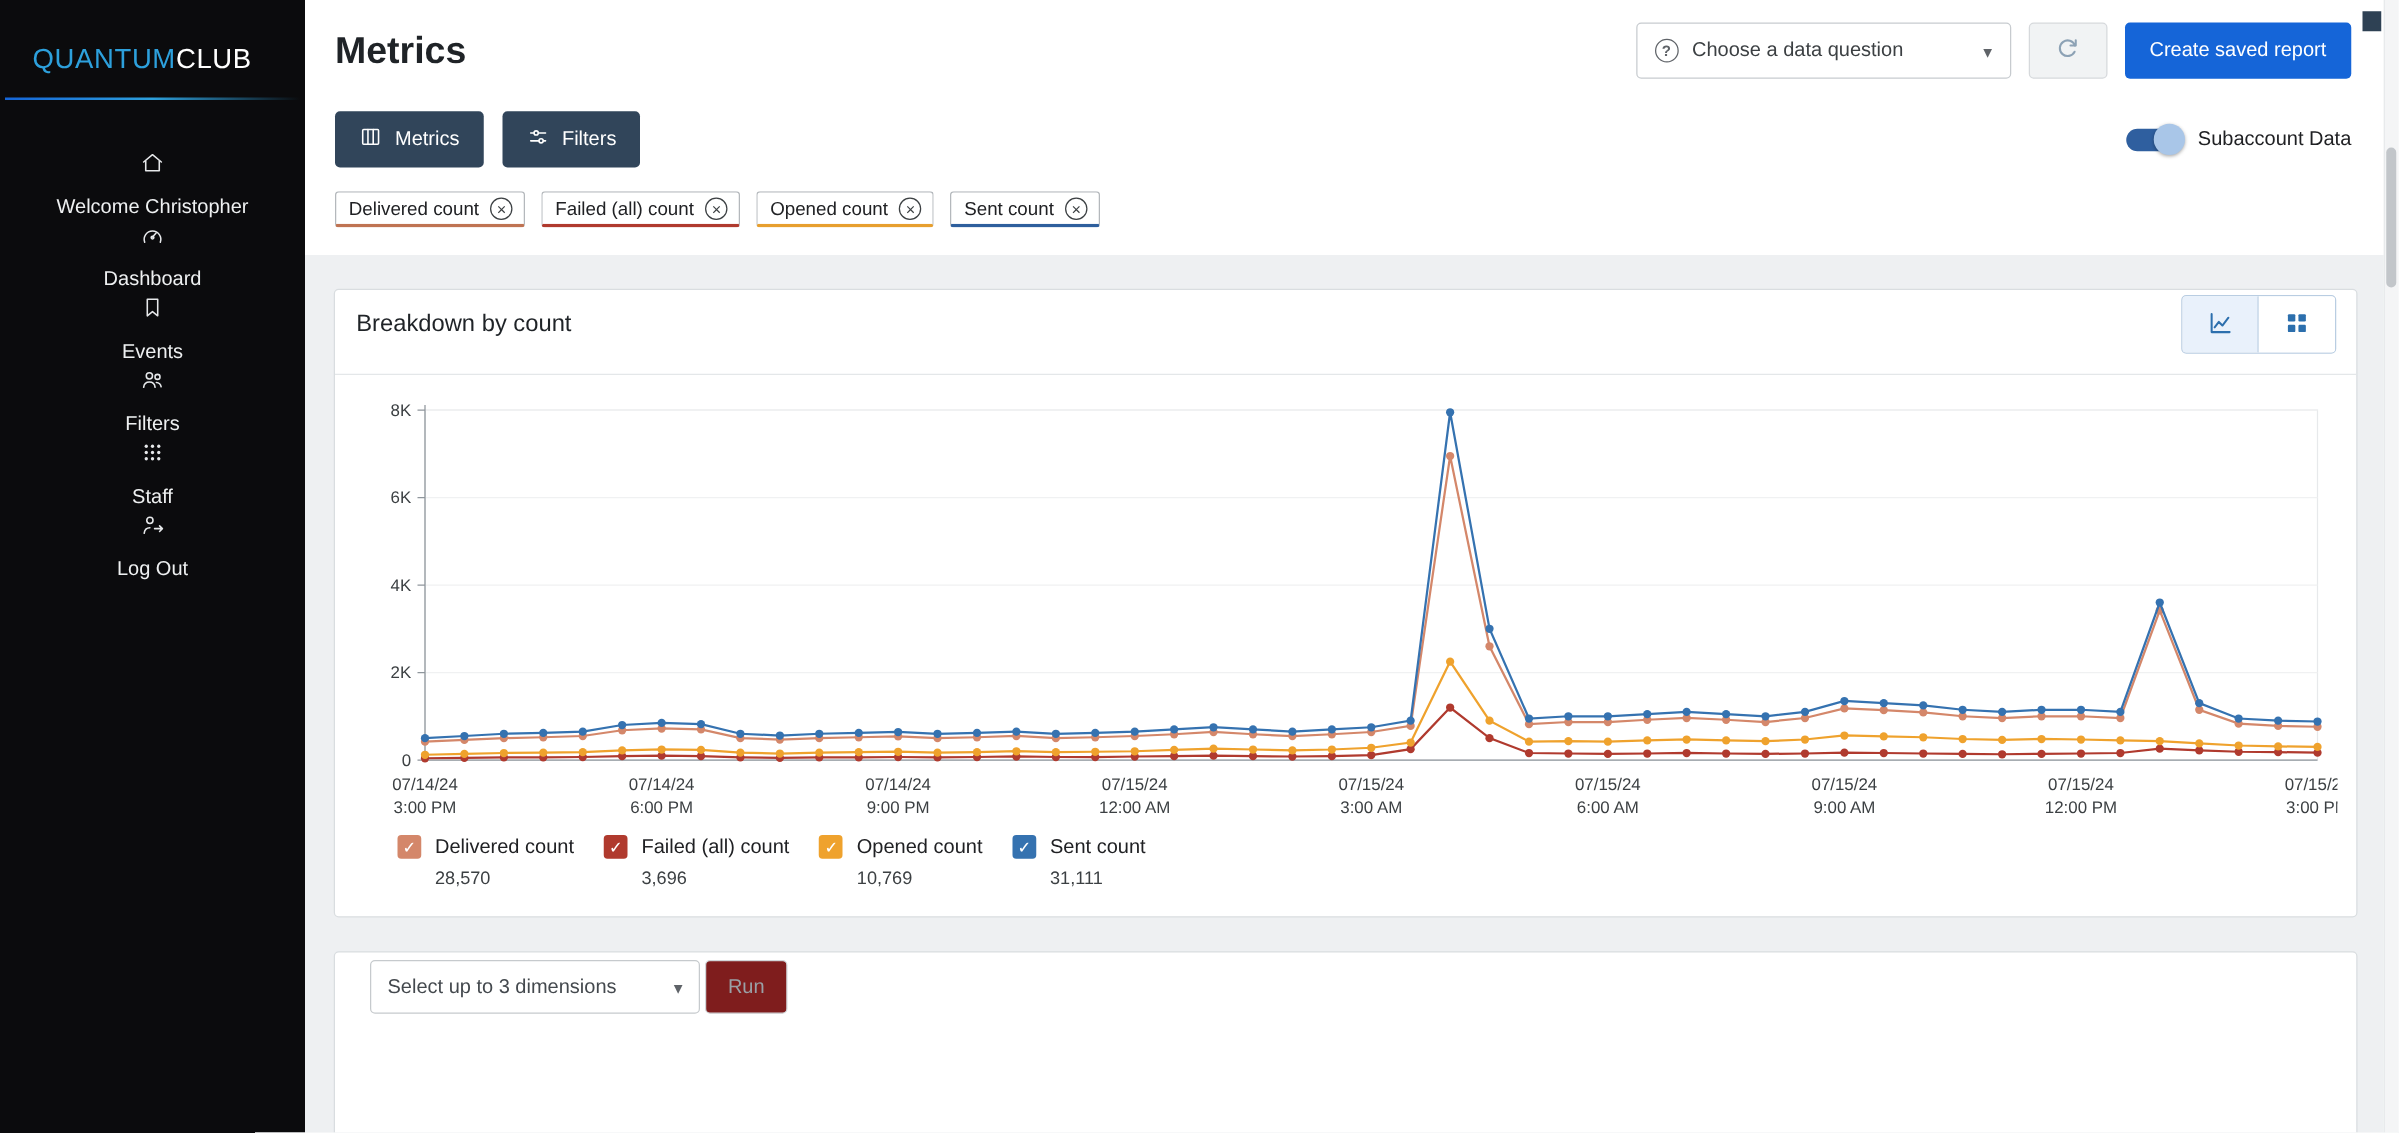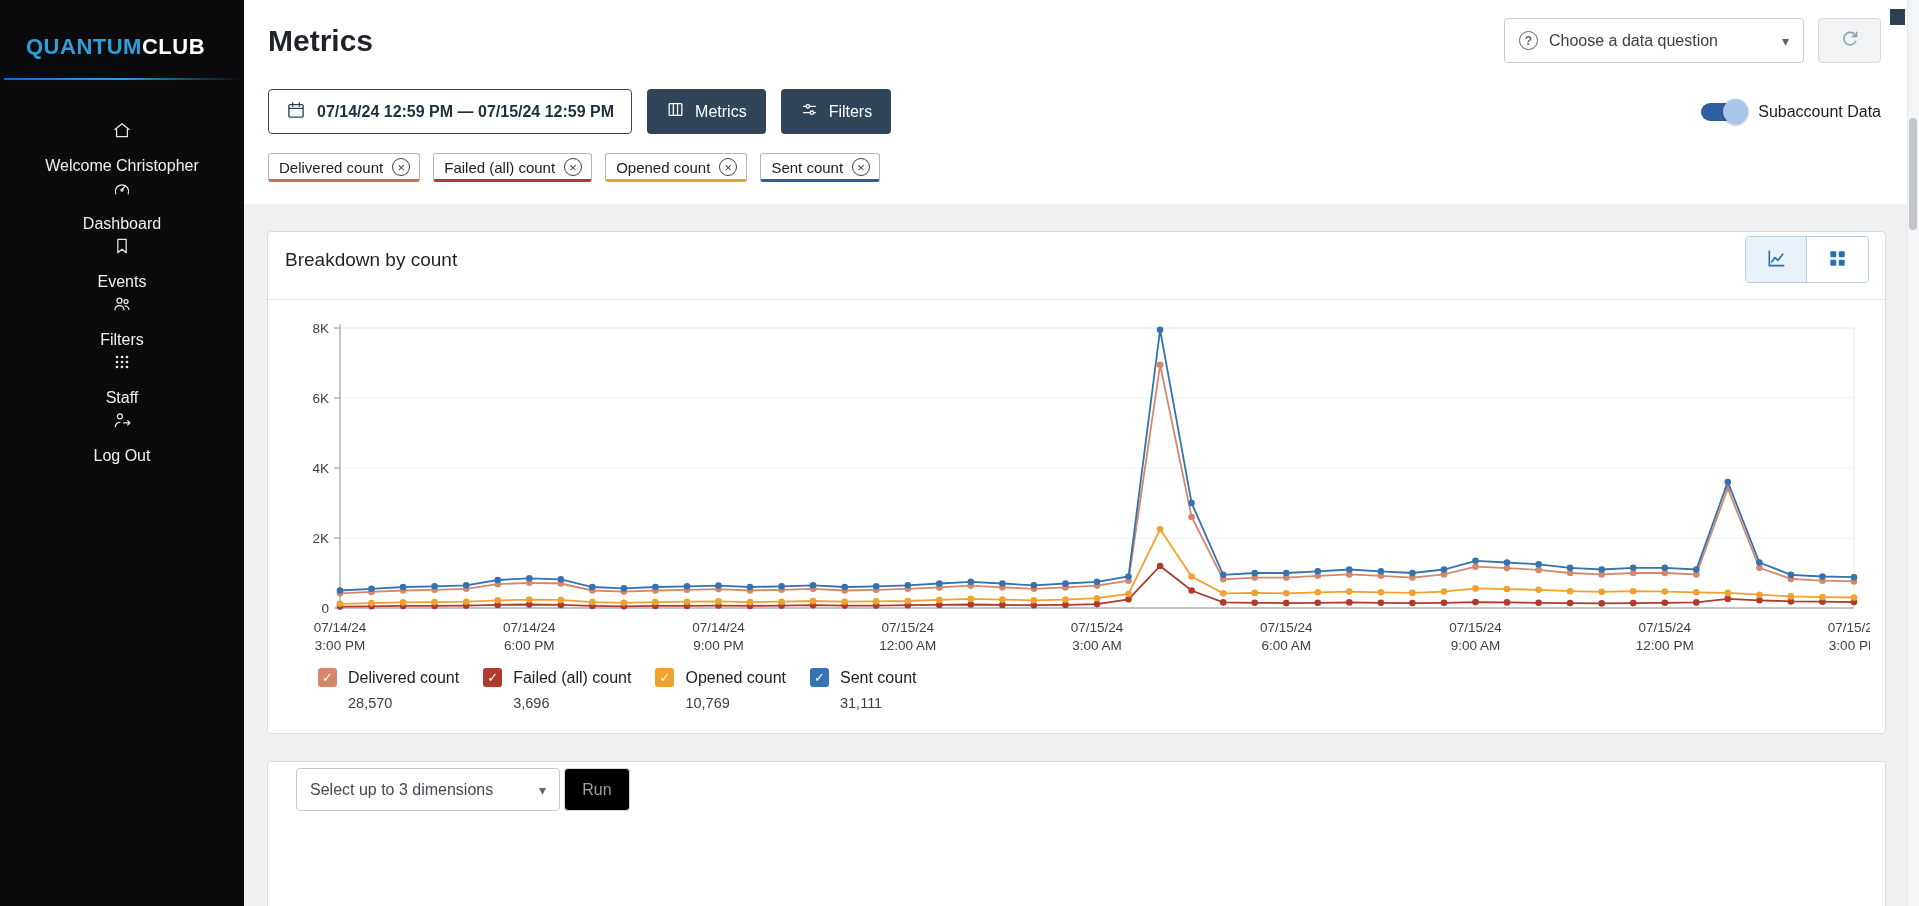--- a/index.html
+++ b/index.html
@@ -3,21 +3,21 @@
 <meta charset="utf-8">
 <title>Metrics</title>
 <style>
   * { margin:0; padding:0; box-sizing:border-box; }
   html,body { width:1919px; height:906px; overflow:hidden; }
   body { font-family:"Liberation Sans", sans-serif; background:#fff; color:#202124; }
   .page { position:relative; display:flex; width:100%; height:100%; }
 
   
   .sidebar { width:244px; flex-shrink:0; background:#0b0b0d; color:#ececec; padding-top:34px; }
-  .logo { padding:0 26px 18px; font-size:22px; font-weight:bold; letter-spacing:.5px; }
+  .logo { padding:0 26px 18px; font-size:22px; font-weight:normal; letter-spacing:.5px; }
   .logo-underline { height:2px; margin:0 4px 0 4px; background:linear-gradient(90deg,#1565d8,#2da0dc,#0b0b0d); }
   .nav { margin-top:40px; }
   .nav-item { display:flex; align-items:center; gap:17px; height:58px; padding:0 26px; cursor:pointer; font-size:16px; color:#eef0f1;flex-direction:column; }
   .nav-icon { width:20px; height:20px; display:inline-flex; color:#e6e8ea; }
   .nav-icon svg { width:20px; height:20px; }
   .logo-q { color:#2da0dc; }
   .logo-c { color:#ffffff; }
 
   
   .content { flex:1; display:flex; flex-direction:column; min-width:0; margin-right:12px; }
@@ -65,21 +65,21 @@
   .legend-item { display:flex; flex-direction:column; }
   .leg-top { display:flex; align-items:center; }
   .leg-check { width:19px; height:19px; border-radius:3px; color:#fff; font-size:13px; display:flex; align-items:center; justify-content:center; cursor:pointer; flex-shrink:0; }
   .leg-label { font-size:16px; color:#202124; margin-left:11px; white-space:nowrap; }
   .leg-total { font-size:14.5px; color:#3c4043; margin-top:8px; margin-left:30px; }
 
   .card-dimension { margin-top:27px; height:160px; }
   .dim-header { padding:20px 28px 10px; }
   .dim-controls { display:flex; align-items:center; gap:4px; padding:6px 28px 28px; }
   .dim-select { width:264px; height:43px; border:1px solid #c6cacd; border-radius:4px; display:flex; align-items:center; justify-content:space-between; padding:0 13px; font-size:16px; color:#44494e; background:#fff; cursor:pointer; }
-  .run-btn { width:66px; height:43px; border:1px solid #d2d6d9; border-radius:4px; background:#000000; color:#9aa0a6; font-size:16px; font-family:inherit; }
+  .run-btn { width:66px; height:43px; border:1px solid #d2d6d9; border-radius:4px; background:#7f1d1d; color:#9aa0a6; font-size:16px; font-family:inherit; }
 
   
   .scrollbar { position:absolute; right:0; top:0; width:12px; height:100%; background:#f4f5f6; border-left:1px solid #e8eaec; }
   .scroll-thumb { position:absolute; right:2px; top:118px; width:8px; height:112px; background:#c2c6ca; border-radius:4px; }
   .corner-square { position:absolute; right:14px; top:9px; width:15px; height:16px; background:#2e4154; }
 </style>
 </head>
 <body>
 
 <div class="page">
@@ -169,31 +169,25 @@
             <span class="q-circle">?</span>
             <span>Choose a data question</span>
             <span class="caret">▾</span>
           </div>
           <button class="refresh-btn">
             <span><svg viewBox="0 0 24 24" fill="none" stroke="currentColor" stroke-width="1.8" stroke-linecap="round" stroke-linejoin="round">
                   <path d="M18.2 14.6A6.8 6.8 0 1 1 18.5 9.2"></path>
                   <path d="M19.2 4.6v4.6h-4.6"></path>
                 </svg></span>
           </button>
+          <button class="primary-btn">Create saved report</button>
         </div>
       </div>
 
       <div class="toolbar-row">
-        <button class="date-btn">
-          <span><svg viewBox="0 0 24 24" fill="none" stroke="currentColor" stroke-width="1.7" stroke-linecap="round">
-                <rect x="3.5" y="5.5" width="17" height="15" rx="1.5"></rect>
-                <path d="M3.5 10h17M8 3.5v4M16 3.5v4"></path>
-              </svg></span>
-          <span>07/14/24 12:59 PM — 07/15/24 12:59 PM</span>
-        </button>
         <button class="dark-btn">
           <span><svg viewBox="0 0 24 24" fill="none" stroke="currentColor" stroke-width="1.6" stroke-linecap="round">
                 <rect x="4" y="4.5" width="16" height="15" rx="1"></rect>
                 <path d="M9.3 4.5v15M14.6 4.5v15"></path>
               </svg></span>
           <span>Metrics</span>
         </button>
         <button class="dark-btn">
           <span><svg viewBox="0 0 24 24" fill="none" stroke="currentColor" stroke-width="1.6" stroke-linecap="round">
                 <path d="M4.5 8h15M4.5 16h15"></path>

